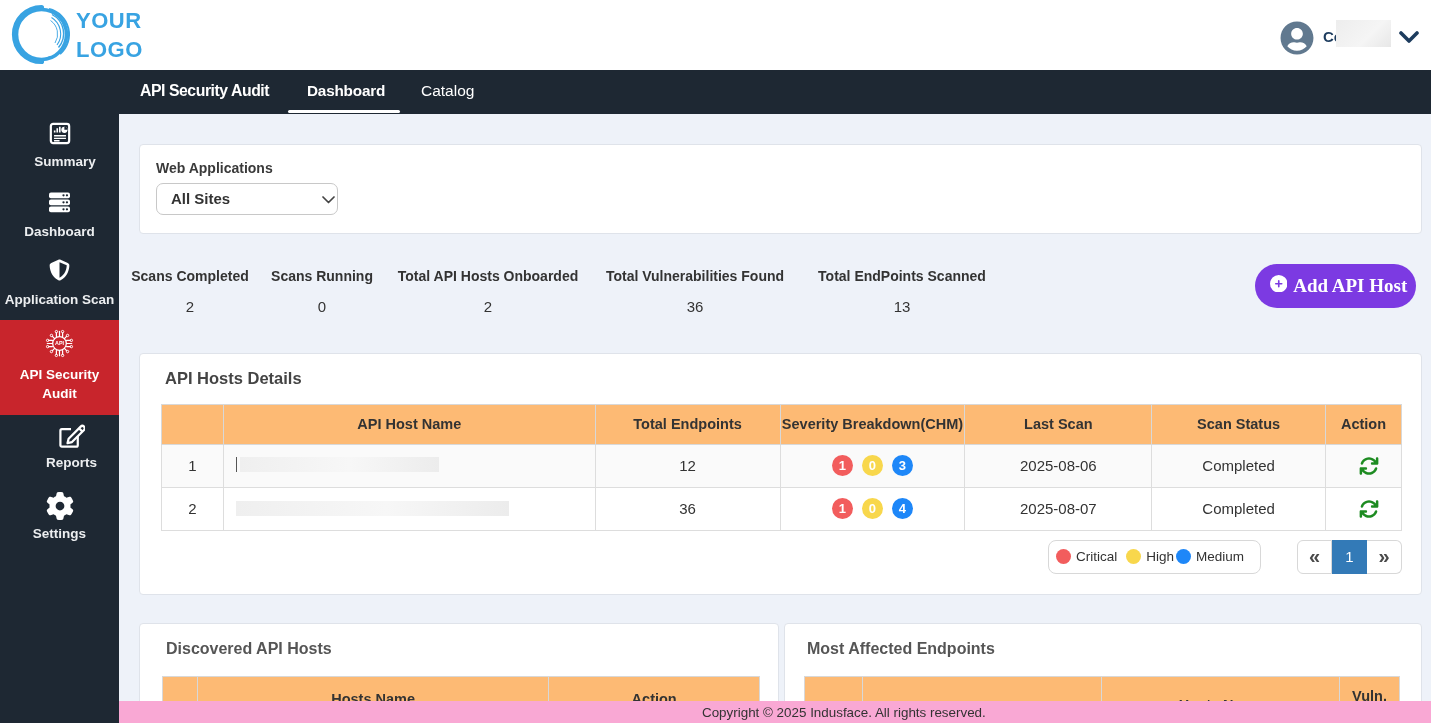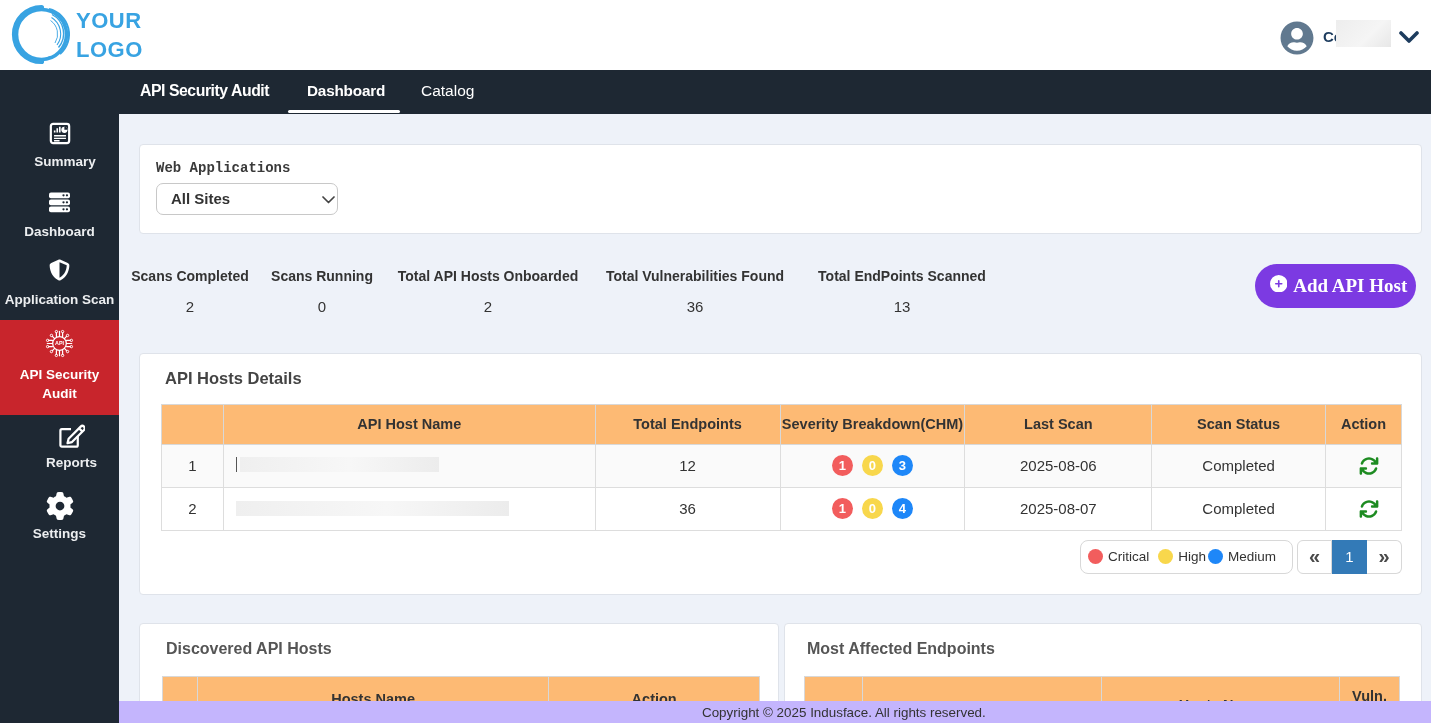--- a/index.html
+++ b/index.html
@@ -22,21 +22,21 @@
 .side-item { position:absolute; left:0; width:119px; text-align:center; color:#eceef0; font-weight:bold; font-size:13.5px; }
 .side-item .lbl { display:block; margin-top:3px; }
 #side-active { position:absolute; left:0; top:206px; width:119px; height:95.5px; background:#c8252c; }
 
 
 #content { position:absolute; left:119px; top:113.5px; width:1312px; height:609.5px; background:#eef2f9; }
 .card { position:absolute; background:#fff; border:1px solid #dfe3ea; border-radius:4px; }
 
 
 #card1 { left:20px; top:30px; width:1283px; height:90px; }
-#card1 .title { position:absolute; left:16px; top:15px; font-size:14px; font-weight:bold; color:#3a3a3a;font-family:Liberation Mono, monospace; }
+#card1 .title { position:absolute; left:16px; top:15px; font-size:14px; font-weight:bold; color:#3a3a3a; }
 #select { position:absolute; left:16px; top:38px; width:182px; height:32px; border:1px solid #c8c8c8; border-radius:7px; background:#fff; }
 #select .val { position:absolute; left:14px; top:6px; font-size:15px; color:#333; font-weight:bold;}
 
 
 .stat { position:absolute; text-align:center; color:#333; }
 .stat .lb { font-size:14px; font-weight:bold; white-space:nowrap; }
 .stat .vl { font-size:15px; margin-top:14px; }
 #addbtn { position:absolute; left:1136px; top:150px; width:161px; height:44px; border-radius:22px; background:#7c3ae2; color:#fff; text-align:center; }
 #addbtn .txt { font-family:"Liberation Serif", serif; font-weight:bold; font-size:19px; line-height:44px; vertical-align:middle; }
 
@@ -48,39 +48,39 @@
 table.tbl td { font-size:15px; color:#333; text-align:center; border:1px solid #ddd; background:#fff; }
 #t2 { position:absolute; left:21px; top:50px; width:1241px; }
 #t2 th { height:40px; }
 #t2 td { height:43px; }
 #t2 tr.odd td { background:#fafafa; }
 .badge { display:inline-block; width:21px; height:21px; border-radius:50%; color:#fff; font-size:13px; font-weight:bold; line-height:21px; text-align:center; margin:0 4.5px; }
 .b-red { background:#f25d5d; }
 .b-yel { background:#f8d74c; }
 .b-blu { background:#1e87f8; }
 .redact { display:block; height:15px; background:linear-gradient(90deg,#efefef,#f7f7f7 55%,#ececec); }
-#legend { position:absolute; left:940px; top:186px; width:213px; height:34px; border:1px solid #d8d8d8; border-radius:8px; display:flex; align-items:center; padding-left:7px; font-size:13.5px; color:#333; }
+#legend { position:absolute; left:908px; top:186px; width:213px; height:34px; border:1px solid #d8d8d8; border-radius:8px; display:flex; align-items:center; padding-left:7px; font-size:13.5px; color:#333; }
 .dot { display:inline-block; width:15px; height:15px; border-radius:50%; margin-right:5px; }
 #pager { position:absolute; left:1157px; top:186px; height:34px; display:flex; }
 .pg { width:35px; height:34px; border:1px solid #d8d8d8; background:#fff; text-align:center; line-height:31px; font-size:20px; font-weight:bold; color:#4a4a4a; }
 .pg.first { border-radius:6px 0 0 6px; }
 .pg.last { border-radius:0 6px 6px 0; border-left:none; }
 .pg.active { background:#337ab7; border-color:#337ab7; color:#fff; font-weight:normal; }
 
 
 #card3 { left:20px; top:509px; width:640px; height:214px; border-radius:4px 4px 0 0; }
 #card4 { left:665px; top:509px; width:638px; height:214px; border-radius:4px 4px 0 0; }
 .bt-title { position:absolute; left:26px; top:16px; font-size:16px; font-weight:bold; color:#555; }
 #t3 { position:absolute; left:22px; top:52px; width:598px; }
 #t3 th { height:45px; vertical-align:middle; }
 #t4 { position:absolute; left:19px; top:52px; width:596px; }
 #t4 th { height:50px; vertical-align:bottom; padding-bottom:4px; }
 
 
-#footer { position:absolute; left:119px; top:701px; width:1312px; height:22px; background:#c4b5fd; }
+#footer { position:absolute; left:119px; top:701px; width:1312px; height:22px; background:#f9a8d4; }
 #footer .txt { position:absolute; left:583px; top:4px; font-size:13.4px; color:#333; }
 </style>
 </head>
 <body>
 
 <div id="header">
   <svg width="62" height="64" viewBox="0 0 62 64" style="position:absolute;left:11px;top:3px;">
     <g fill="none" stroke="#38a3e2">
       <circle cx="30.5" cy="31.5" r="25" stroke-width="3.6"></circle>
       <path d="M30.5 58.5 A27 27 0 0 1 30.5 4.5" stroke-width="5.2" stroke-linecap="round"></path>

